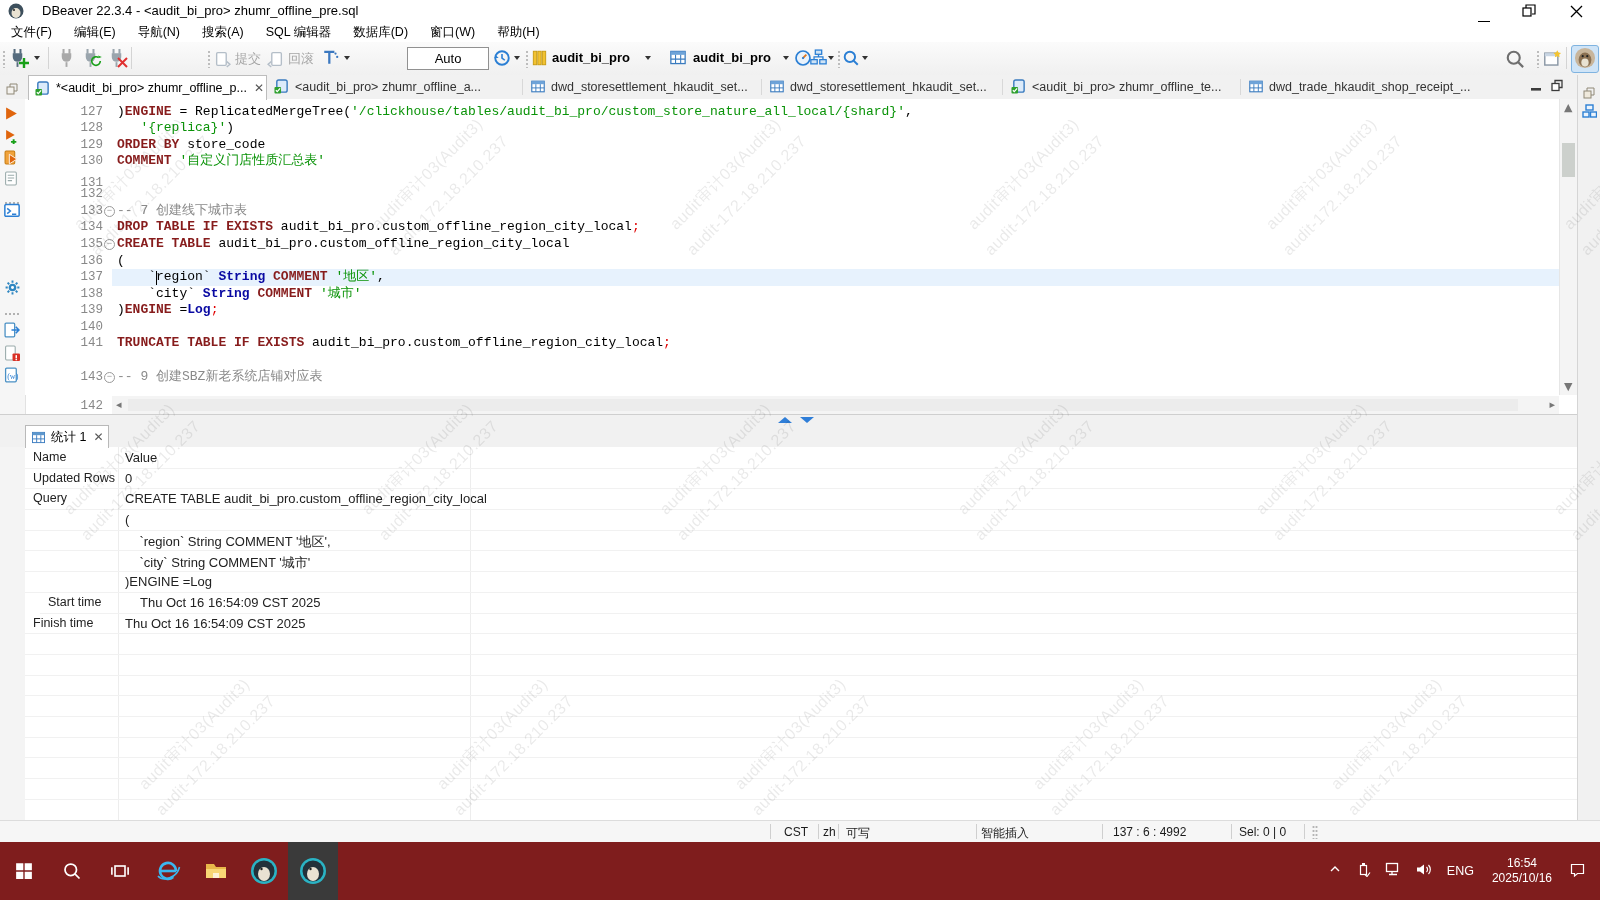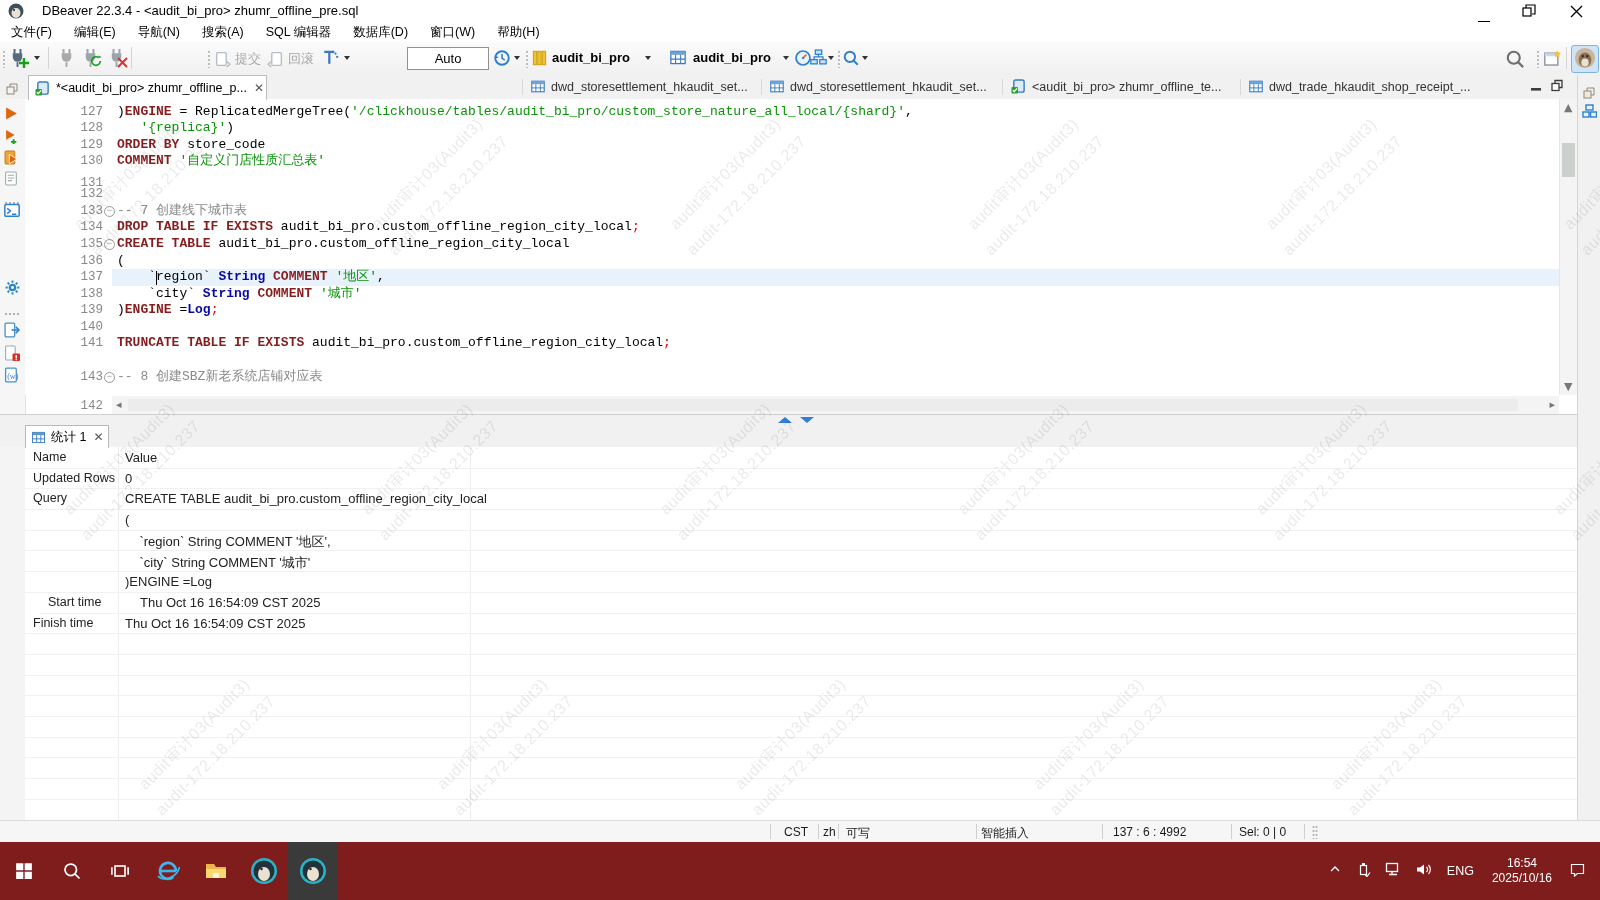--- a/index.html
+++ b/index.html
@@ -207,20 +207,30 @@
         <span style="margin-left: 6px; display: flex;">
           <svg width="15" height="15" viewBox="0 0 16 16">
             <rect x="3" y="1" width="11" height="13" rx="2" fill="#dcebfa" stroke="#3a7bbf" stroke-width="1.5"></rect>
             <rect x="0.5" y="8.5" width="7" height="7" rx="1" fill="#2ea02e"></rect>
             <path d="M2 12l1.5 1.5L6.5 10" stroke="#fff" stroke-width="1.4" fill="none"></path>
           </svg>
         </span>
         <span class="lbl">*&lt;audit_bi_pro&gt; zhumr_offline_p...</span>
         <span class="tclose">✕</span>
       </div>
+      <div class="etab" style="left: 268px; width: 252px;">
+        <span style="margin-left: 6px; display: flex;">
+          <svg width="15" height="15" viewBox="0 0 16 16">
+            <rect x="3" y="1" width="11" height="13" rx="2" fill="#dcebfa" stroke="#3a7bbf" stroke-width="1.5"></rect>
+            <rect x="0.5" y="8.5" width="7" height="7" rx="1" fill="#2ea02e"></rect>
+            <path d="M2 12l1.5 1.5L6.5 10" stroke="#fff" stroke-width="1.4" fill="none"></path>
+          </svg>
+        </span>
+        <span class="lbl">&lt;audit_bi_pro&gt; zhumr_offline_a...</span>
+      </div>
       <div class="tabsep" style="left: 265px;"></div>
       <div class="etab" style="left: 525px; width: 234px;">
         <span style="margin-left: 6px; display: flex;">
           <svg width="14" height="13" viewBox="0 0 15 14">
             <rect x="0.8" y="1.3" width="13.4" height="11.4" fill="#fff" stroke="#3a7bbf" stroke-width="1.2"></rect>
             <rect x="0.8" y="1.3" width="13.4" height="3.2" fill="#6ea3d8"></rect>
             <path d="M5.2 4.5v8.2M10 4.5v8.2M0.8 8.5h13.4" stroke="#3a7bbf"></path>
           </svg>
         </span>
         <span class="lbl">dwd_storesettlement_hkaudit_set...</span>
@@ -343,21 +353,21 @@
       <div class="cline" style="top: 103.92px;"><span class="tk-c">-- 7 创建线下城市表</span></div>
       <div class="cline" style="top: 120.49px;"><span class="tk-k">DROP TABLE IF EXISTS</span><span class="tk-p"> audit_bi_pro.custom_offline_region_city_local</span><span class="tk-m">;</span></div>
       <div class="cline" style="top: 137.06px;"><span class="tk-k">CREATE TABLE</span><span class="tk-p"> audit_bi_pro.custom_offline_region_city_local</span></div>
       <div class="cline" style="top: 153.63px;"><span class="tk-p">(</span></div>
       <div class="cline" style="top: 170.2px;"><span class="tk-p">    `region` </span><span class="tk-y">String</span><span class="tk-p"> </span><span class="tk-k">COMMENT</span><span class="tk-p"> </span><span class="tk-s">'地区'</span><span class="tk-p">,</span></div>
       <div class="cline" style="top: 186.77px;"><span class="tk-p">    `city` </span><span class="tk-y">String</span><span class="tk-p"> </span><span class="tk-k">COMMENT</span><span class="tk-p"> </span><span class="tk-s">'城市'</span></div>
       <div class="cline" style="top: 203.34px;"><span class="tk-p">)</span><span class="tk-k">ENGINE</span><span class="tk-p"> =</span><span class="tk-y">Log</span><span class="tk-m">;</span></div>
       <div class="cline" style="top: 219.91px;"></div>
       <div class="cline" style="top: 236.48px;"><span class="tk-k">TRUNCATE TABLE IF EXISTS</span><span class="tk-p"> audit_bi_pro.custom_offline_region_city_local</span><span class="tk-m">;</span></div>
       <div class="cline" style="top: 253.05px;"></div>
-      <div class="cline" style="top: 269.62px;"><span class="tk-c">-- 8 创建SBZ新老系统店铺对应表</span></div>
+      <div class="cline" style="top: 269.62px;"><span class="tk-c">-- 9 创建SBZ新老系统店铺对应表</span></div>
     </div>
   <div id="caret" class="abs"></div>
   <div id="vscroll" class="abs">
     <span class="abs sarr" style="left:4px;top:4px;">▲</span>
     <div id="vthumb" class="abs"></div>
     <span class="abs sarr" style="left:4px;top:283px;">▼</span>
   </div>
   <div id="hscroll" class="abs">
     <span class="abs sarr" style="left:4px;top:4px;">◂</span>
     <div id="hthumb" class="abs"></div>

